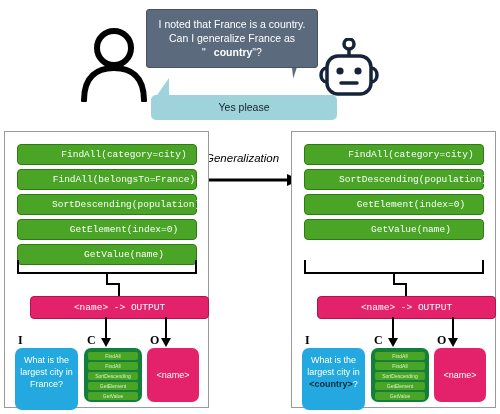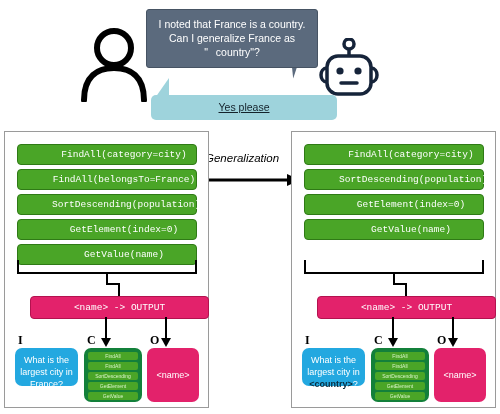--- a/index.html
+++ b/index.html
@@ -41,21 +41,21 @@
     padding: 7px 9px 8px 9px;
     box-sizing: border-box;
     background: #5b6a7d;
     border: 1px solid #465363;
     border-radius: 3px;
     color: #ffffff;
     font-size: 10.5px;
     line-height: 14px;
     text-align: center;
   }
-  .bubble-robot b { font-weight: normal; padding-left: 8px; }
+  .bubble-robot b { font-weight: bold; padding-left: 8px; }
   .bubble-robot-tail {
     position: absolute;
     left: 292px; top: 56px;
     width: 0; height: 0;
     border-left: 10px solid #5b6a7d;
     border-bottom: 22px solid transparent;
     transform: rotate(-6deg);
   }
 
   .bubble-user {
@@ -63,21 +63,20 @@
     left: 151px; top: 95px;
     width: 186px;
     padding: 6px 8px;
     box-sizing: border-box;
     background: #9ed3dc;
     border-radius: 5px;
     color: #14222b;
     font-size: 10.5px;
     line-height: 13px;
     text-align: center;
-    text-decoration: underline;
   }
   .bubble-user-tail {
     position: absolute;
     left: 155px; top: 78px;
     width: 0; height: 0;
     border-right: 14px solid #9ed3dc;
     border-top: 20px solid transparent;
   }
 
   
@@ -182,21 +181,21 @@
     color: #000;
   }
   .ico-box {
     position: absolute;
     border-radius: 7px;
     box-sizing: border-box;
   }
 
   .box-i {
     left: 10px; top: 216px;
-    width: 63px; height: 38px;
+    width: 63px; height: 62px;
     background: #23a8e0;
     color: #ffffff;
     font-size: 9px;
     line-height: 12px;
     text-align: center;
     padding: 6px 3px 0 3px;
   }
   .box-i b { font-weight: bold; color: #0b2c3d; }
   .lbl-i { left: 13px; top: 201px; }
 

